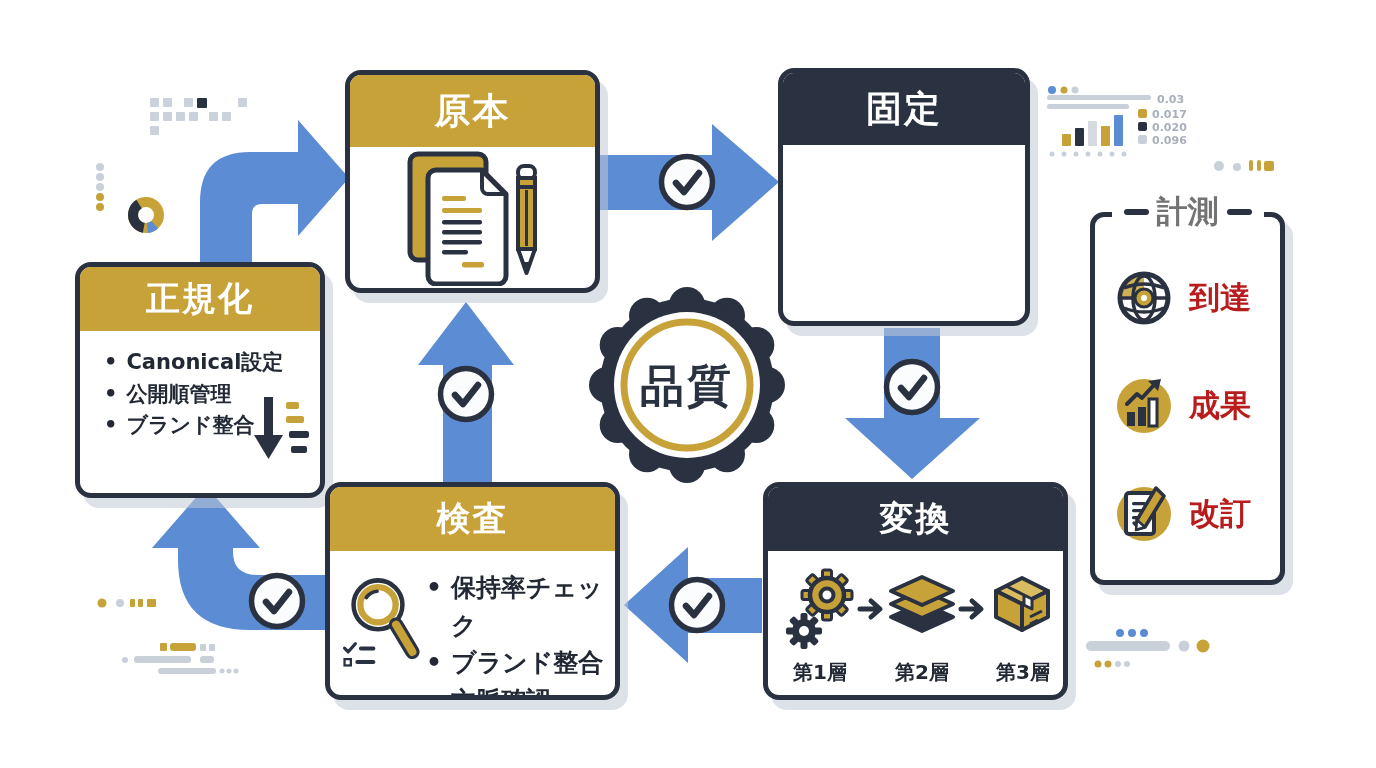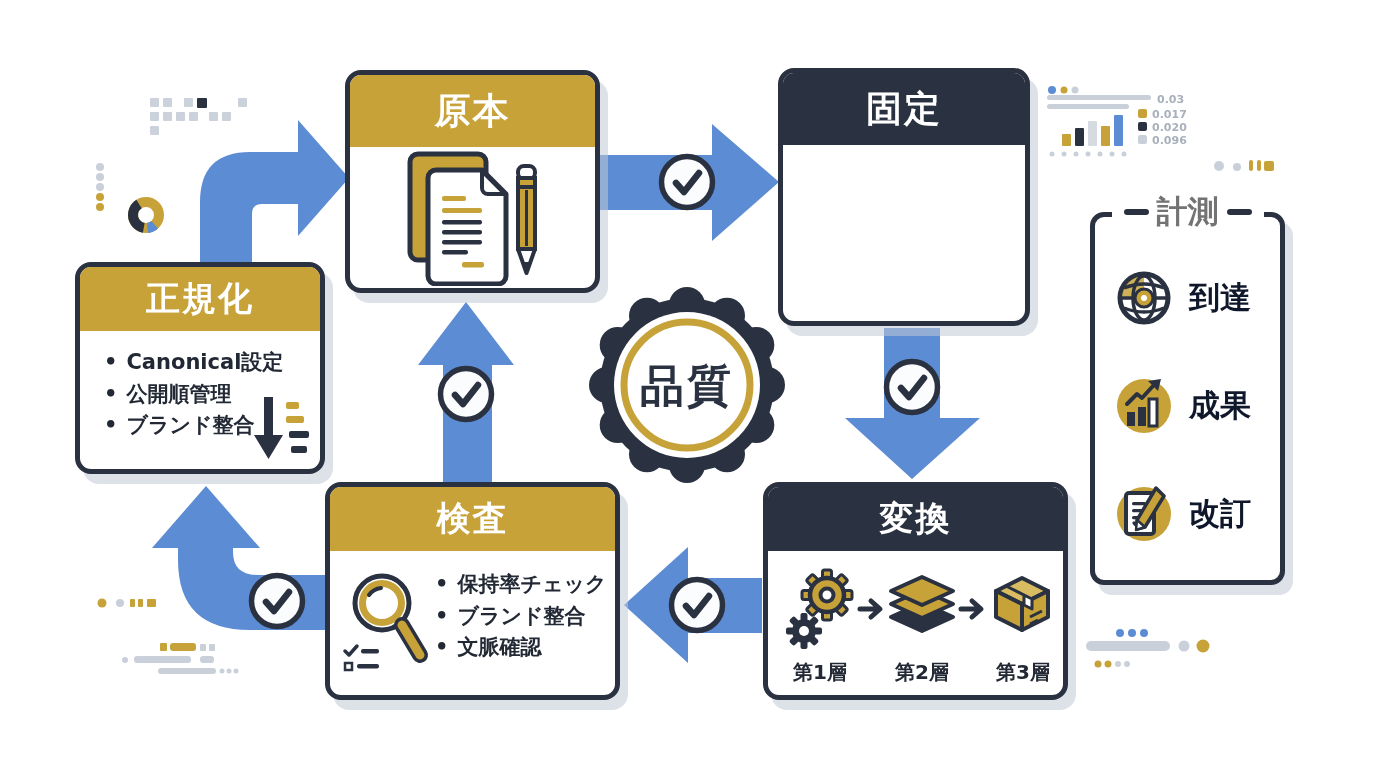--- a/index.html
+++ b/index.html
@@ -18,45 +18,45 @@
   
   #node-original{left:345px;top:70px;width:255px;height:223px;}
   #node-original .node-header{height:72px;font-size:36px;}
   #node-original .body{display:flex;align-items:center;justify-content:center;height:141px;}
   
   #node-fixed{left:778px;top:68px;width:252px;height:258px;}
   #node-fixed .node-header{height:72px;font-size:36px;}
   #node-fixed .body{padding:12px 10px 0 18px;}
   #node-fixed ul.bullets{font-size:21px;}
   
-  #node-normalize{left:75px;top:262px;width:250px;height:212px;}
+  #node-normalize{left:75px;top:262px;width:250px;height:236px;}
   #node-normalize .node-header{height:64px;font-size:34px;}
   #node-normalize .body{position:relative;padding:16px 8px 0 24px;height:122px;}
   #node-normalize ul.bullets{font-size:21px;line-height:1.65;}
   
   #node-inspect{left:325px;top:482px;width:295px;height:218px;}
   #node-inspect .node-header{height:64px;font-size:34px;}
   #node-inspect .body{display:flex;padding:12px 6px 0 10px;}
-  #node-inspect ul.bullets{font-size:21px;line-height:1.75;margin-top:6px;}
+  #node-inspect ul.bullets{font-size:25px;line-height:1.75;margin-top:6px;}
   
   #node-convert{left:763px;top:482px;width:305px;height:218px;}
   #node-convert .node-header{height:64px;font-size:34px;}
   #node-convert .body{position:relative;height:149px;}
   #node-convert .layer-label{position:absolute;bottom:14px;width:76px;text-align:center;
         font-size:20px;font-weight:bold;color:#222935;}
   
   #node-measure{left:1090px;top:212px;width:195px;height:373px;overflow:visible;border-radius:14px;}
   #measure-title{position:absolute;top:-26px;left:50%;transform:translateX(-50%);
         background:#fff;padding:0 4px;display:flex;align-items:center;white-space:nowrap;
         font-size:31px;font-weight:bold;color:#737373;}
   #measure-title::before,#measure-title::after{content:"";display:inline-block;width:25px;height:6px;
         background:#2A3140;border-radius:3px;margin:0 8px;}
   .measure-list{display:flex;flex-direction:column;padding:52px 0 0 20px;gap:50px;}
   .measure-item{display:flex;align-items:center;gap:16px;height:58px;}
-  .measure-item .label{font-size:31px;font-weight:bold;color:#0f172a;}
+  .measure-item .label{font-size:31px;font-weight:bold;color:#b91c1c;}
   .icon-svg{display:block;}
 </style>
 </head>
 <body>
 <div id="canvas">
 
 <svg id="flow-layer" width="1376" height="768" viewBox="0 0 1376 768">
 
   <path fill="#5C8CD3" d="M600,155 L712,155 L712,124 L779,182 L712,241 L712,210 L600,210 Z"></path>
   <path fill="#5C8CD3" d="M884,328 L884,418 L845,418 L912,479 L980,418 L940,418 L940,328 Z"></path>

